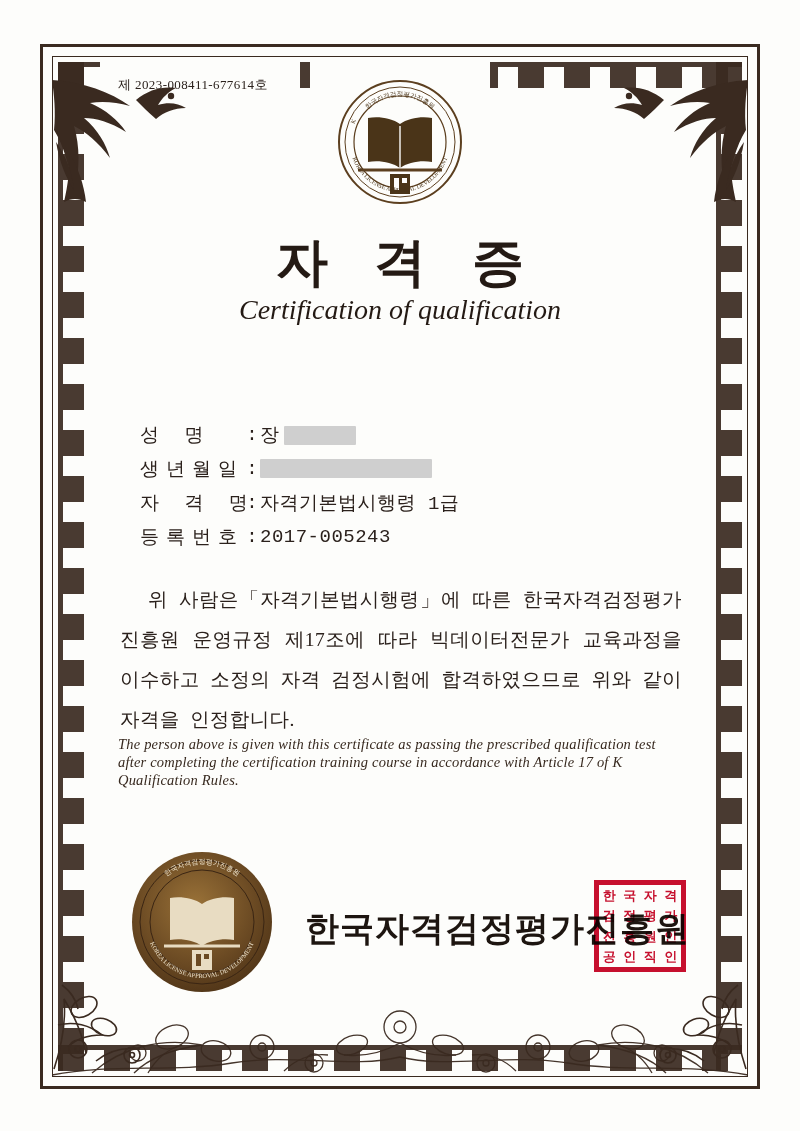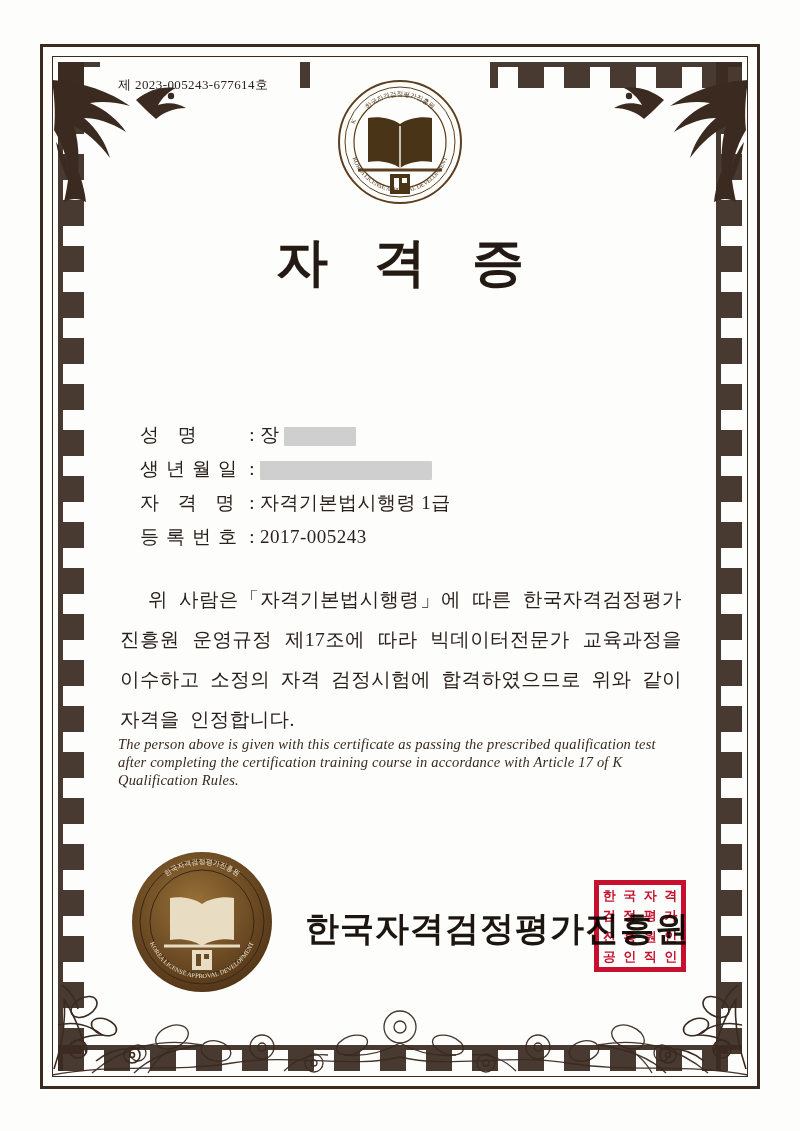--- a/index.html
+++ b/index.html
@@ -119,20 +119,21 @@
     position: absolute;
     left: 140px;
     top: 418px;
     width: 520px;
   }
   .field-row {
     display: flex;
     align-items: center;
     height: 34px;
     font-size: 19px;
+    font-family: Liberation Mono, monospace;
   }
   .field-label {
     width: 104px;
     letter-spacing: 7px;
     white-space: nowrap;
   }
   .field-colon {
     width: 16px;
     text-align: center;
   }
@@ -312,21 +313,21 @@
         <circle cx="34" cy="120" r="9"></circle>
         <circle cx="34" cy="120" r="3"></circle>
         <path d="M52 132 C64 122 80 118 96 120"></path>
         <circle cx="88" cy="126" r="8"></circle>
         <circle cx="88" cy="126" r="2.5"></circle>
         <path d="M18 56 C26 62 32 70 34 80"></path>
       </g>
     </svg>
   </div>
 
-  <div class="doc-number">제 2023-005243-677614호</div>
+  <div class="doc-number">제 2023-008411-677614호</div>
 
   <div class="emblem-top">
     <svg viewBox="0 0 128 128" xmlns="http://www.w3.org/2000/svg">
       <circle cx="64" cy="64" r="61" fill="#fdfdfb" stroke="#5c3f1f" stroke-width="2"></circle>
       <circle cx="64" cy="64" r="55" fill="none" stroke="#5c3f1f" stroke-width="1"></circle>
       <circle cx="64" cy="64" r="46" fill="#fdfdfb" stroke="#5c3f1f" stroke-width="1.2"></circle>
       <path d="M22 92 h84" stroke="#5c3f1f" stroke-width="3"></path>
       <path d="M64 46 C56 40 42 38 32 40 L32 84 C42 82 56 84 64 90 Z" fill="#4a3418"></path>
       <path d="M64 46 C72 40 86 38 96 40 L96 84 C86 82 72 84 64 90 Z" fill="#4a3418"></path>
       <path d="M64 48 L64 90" stroke="#fdfdfb" stroke-width="1.4"></path>
@@ -340,20 +341,21 @@
       </text>
       <path id="arcTop" d="M14 64 a50 50 0 0 0 100 0" fill="none"></path>
       <text font-family="Liberation Serif, serif" font-size="6.5" fill="#4a3418">
         <textPath href="#arcBot" startOffset="50%" text-anchor="middle">한국자격검정평가진흥원</textPath>
       </text>
       <path id="arcBot" d="M18 64 a46 46 0 0 1 92 0" fill="none"></path>
     </svg>
   </div>
 
   <div class="title-ko">자격증</div>
+  <div class="title-en">Certification of qualification</div>
 
   <div class="fields">
     <div class="field-row">
       <span class="field-label">성   명</span>
       <span class="field-colon">:</span>
       <span class="field-value">
         <span>장</span><span class="redact w1"></span>
       </span>
     </div>
     <div class="field-row">

